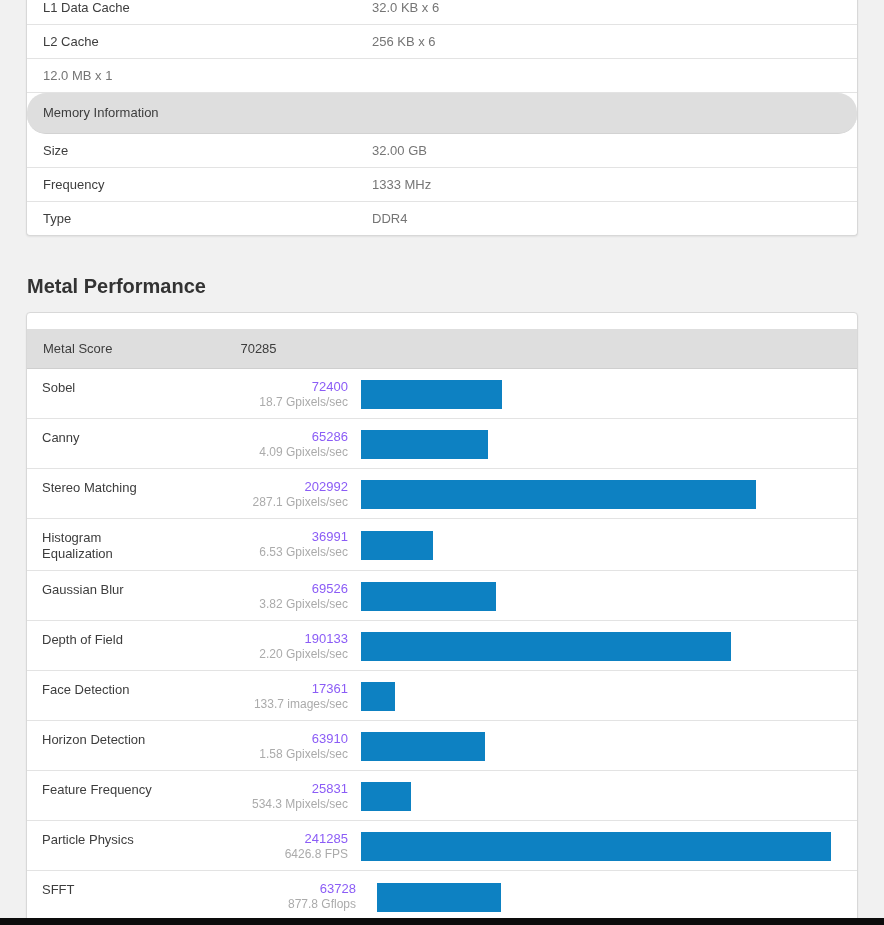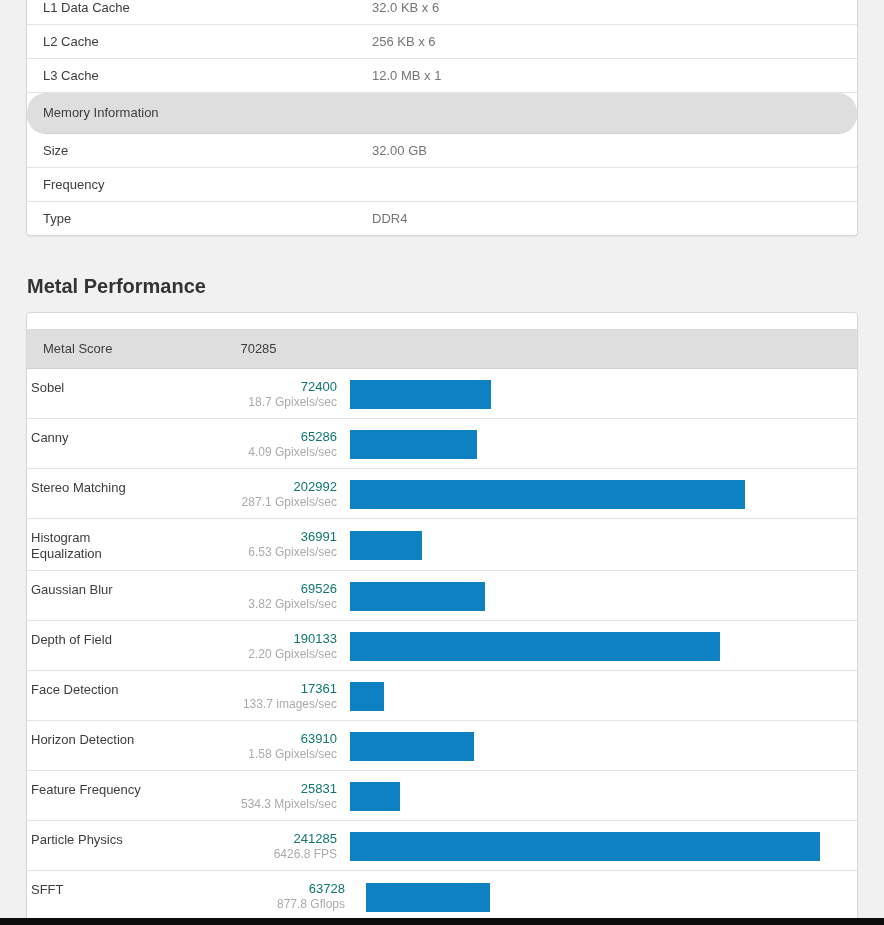--- a/index.html
+++ b/index.html
@@ -63,29 +63,29 @@
     font-size: 13px;
     line-height: 15px;
     color: #3d3d3d;
     margin-top: 16px;
   }
   .bench-header .score-cell { text-align: center; }
   .bench-row {
     display: grid;
     grid-template-columns: 125px 181px 1fr;
     align-items: start;
-    padding: 10px 10px 8px 4px;
+    padding: 10px 10px 8px 15px;
     min-height: 50px;
     border-bottom: 1px solid #e3e3e3;
     font-size: 13px;
   }
   .bench-row:last-child { border-bottom: none; gap: 8px; }
   .bench-name { color: #3d3d3d; line-height: 16px; padding-top: 1px; }
   .bench-score-cell { text-align: right; }
-  .bench-score { color: #0f766e; line-height: 16px; }
+  .bench-score { color: #8b5cf6; line-height: 16px; }
   .bench-rate { color: #ababab; font-size: 12px; line-height: 15px; }
   .bench-bar-cell { margin-left: 13px; align-self: center; }
   .bench-bar { height: 29px; border-radius: 0; }
 
   
   .footer-bar {
     position: absolute;
     left: 0; bottom: 0;
     width: 884px; height: 7px;
   }
@@ -98,32 +98,32 @@
   <div class="card info-card">
       <div class="info-row">
         <div class="info-label">L1 Data Cache</div>
         <div class="info-value">32.0 KB x 6</div>
       </div>
       <div class="info-row">
         <div class="info-label">L2 Cache</div>
         <div class="info-value">256 KB x 6</div>
       </div>
       <div class="info-row">
-        <div class="info-label">L3 Cache</div>
         <div class="info-value">12.0 MB x 1</div>
       </div>
       <div class="info-section-row">
         <div>Memory Information</div>
       </div>
       <div class="info-row">
         <div class="info-label">Size</div>
         <div class="info-value">32.00 GB</div>
       </div>
       <div class="info-row">
         <div class="info-label">Frequency</div>
+        <div class="info-value">1333 MHz</div>
       </div>
       <div class="info-row">
         <div class="info-label">Type</div>
         <div class="info-value">DDR4</div>
       </div>
     </div>
 
   <h2 class="section-heading">Metal Performance</h2>
 
   <div class="card">

